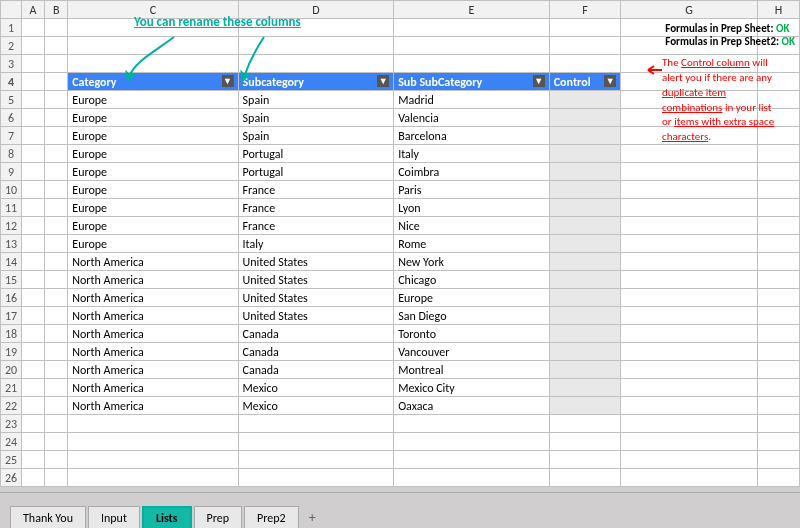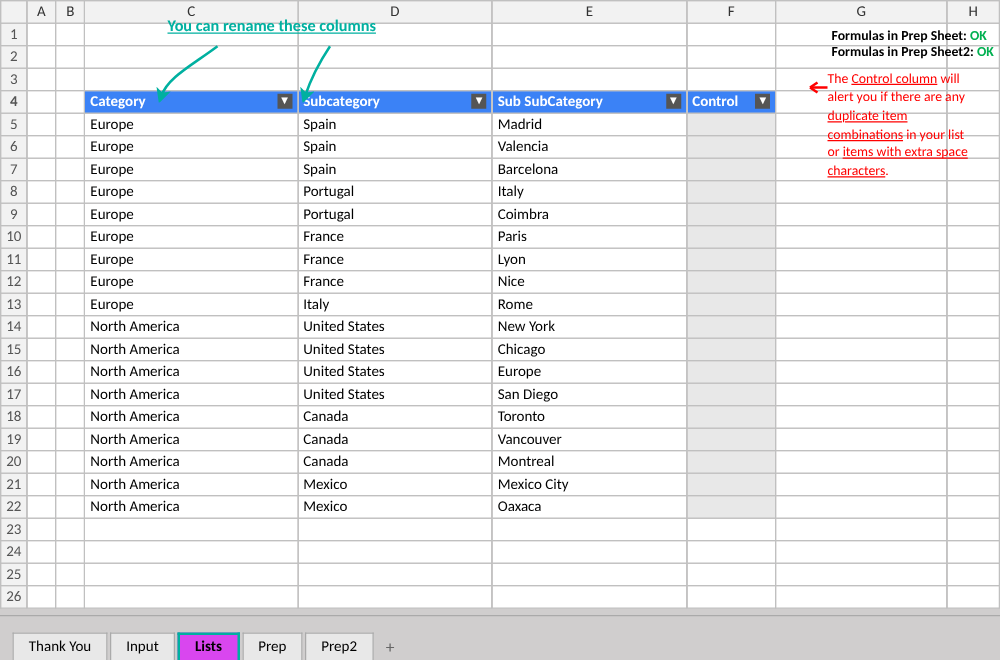--- a/index.html
+++ b/index.html
@@ -128,21 +128,21 @@
       border-bottom: none;
       margin-right: 2px;
       font-size: 12px;
       cursor: pointer;
       height: 22px;
       display: flex;
       align-items: center;
     }
 
     .tab.active {
-      background: #d946ef;
+      background: #14b8a6;
       border: 2px solid #00b0a0;
       border-bottom: none;
       font-weight: bold;
     }
 
     .tab-add {
       padding: 2px 8px;
       font-size: 14px;
       color: #666;
       cursor: pointer;

